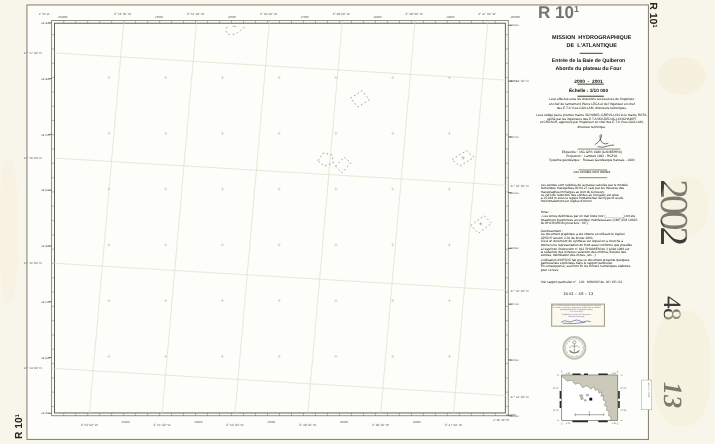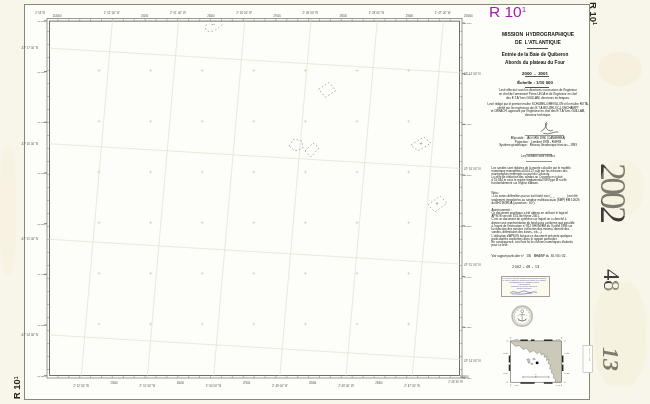--- a/index.html
+++ b/index.html
@@ -146,21 +146,21 @@
       <text x="564.2" y="354">47°35′</text>
       <text x="564.2" y="374">47°28′</text>
       <text x="514.5" y="385.5">2°56′</text>
       <text x="560.5" y="385.5" text-anchor="end">2°40′</text>
     </g>
 
 <rect x="583" y="345.5" width="9.5" height="27" fill="#fefefc" stroke="#a8a698" stroke-width="0.5"></rect>
 <text x="589" y="348" font-size="2.1" fill="#77756a" text-anchor="start" transform="rotate(90 589 348)" font-family="Liberation Sans, sans-serif">extrait c. 7033</text>
 </svg>
 
-<div class="abs" style="left:489px;top:2.5px;font-size:15.5px;font-weight:normal;color:#a21caf;">R 10<span style="font-size:8px;vertical-align:5px;">1</span></div>
+<div class="abs" style="left:489px;top:2.5px;font-size:15.5px;font-weight:bold;color:#737373;">R 10<span style="font-size:8px;vertical-align:5px;">1</span></div>
 
 <div class="abs" style="left:599px;top:1.5px;font-size:9.5px;font-weight:bold;color:#27251e;transform:rotate(90deg);transform-origin:0 0;white-space:nowrap;">R 10<span style="font-size:5.5px;vertical-align:2.5px;">1</span></div>
 
 <div class="abs" style="left:12px;top:399px;font-size:9.3px;font-weight:bold;color:#27251e;transform:rotate(-90deg);transform-origin:0 0;white-space:nowrap;">R 10<span style="font-size:5px;vertical-align:2.5px;">1</span></div>
 
 <div class="abs ctr" style="left:462px;top:30.2px;width:152px;font-size:5.0px;font-weight:bold;color:#14130f;line-height:8.3px;">MISSION&nbsp; HYDROGRAPHIQUE<br>DE&nbsp; L'ATLANTIQUE</div>
 
 <div class="abs" style="left:527.2px;top:48.3px;width:21px;border-top:0.7px solid #55544c;"></div>
 
 <div class="abs ctr" style="left:461px;top:51.4px;width:148px;font-size:4.7px;font-weight:bold;color:#14130f;line-height:7.8px;">Entrée de la Baie de Quiberon<br>Abords du plateau du Four</div>

